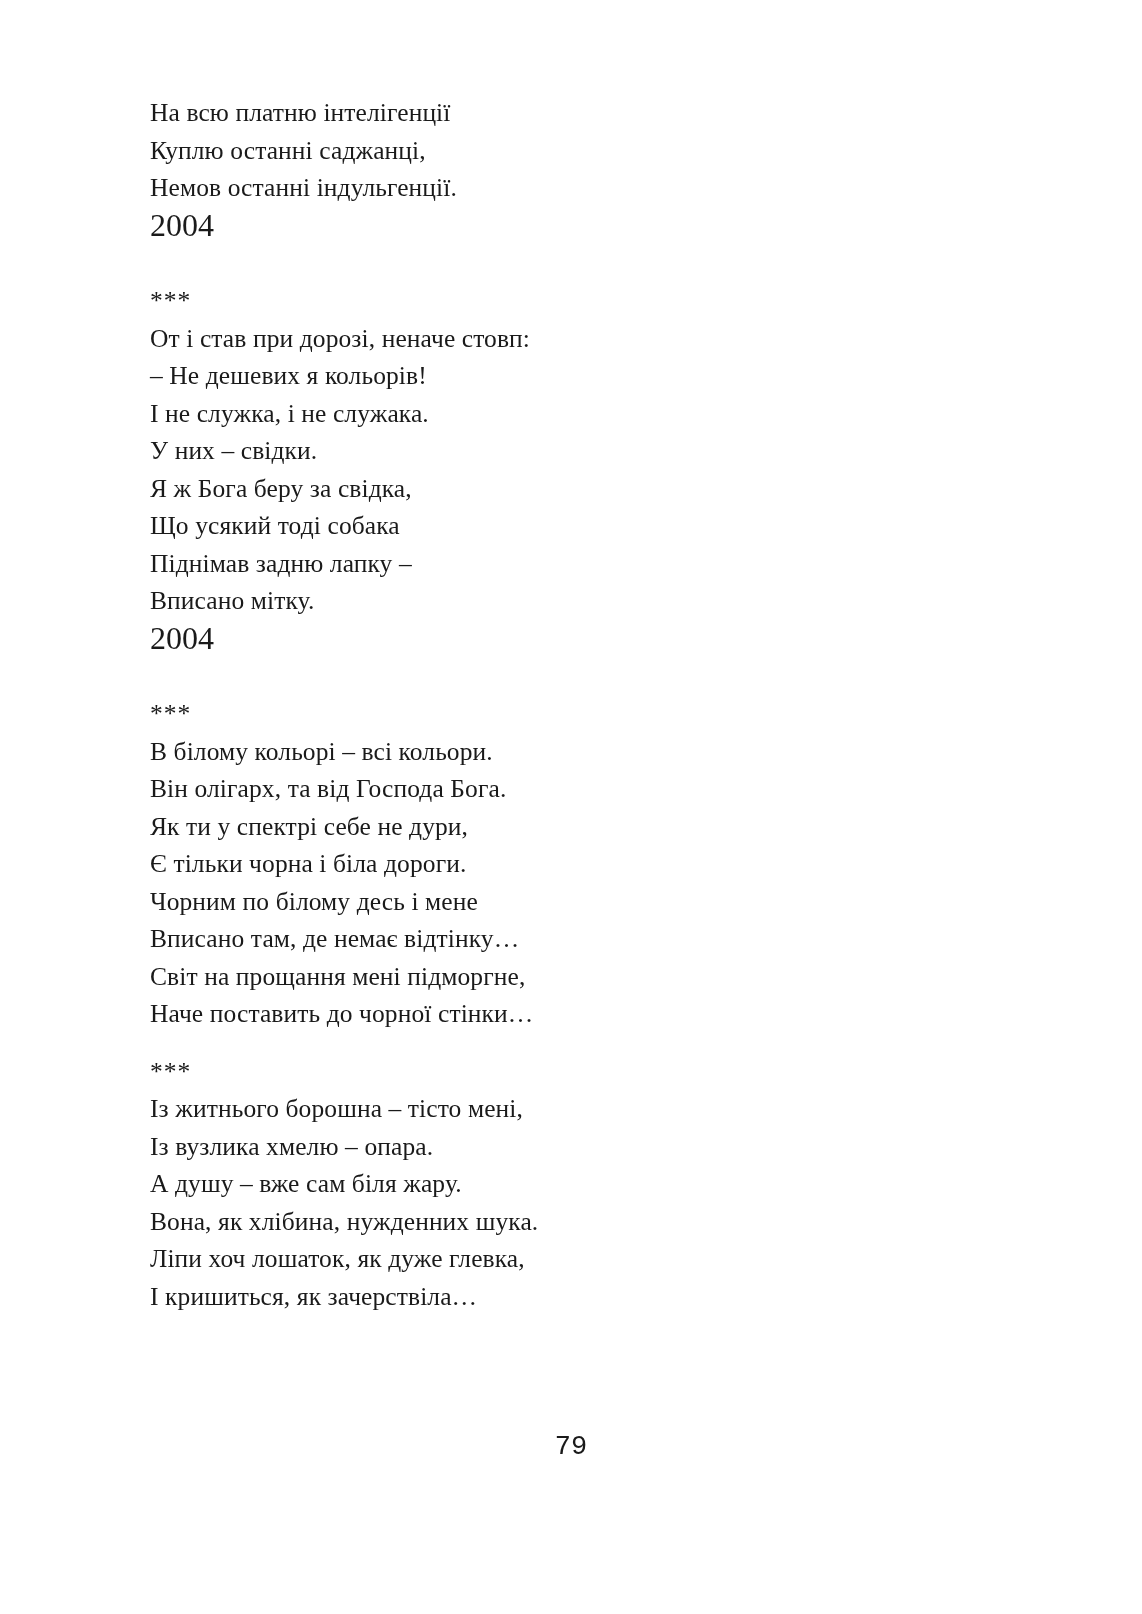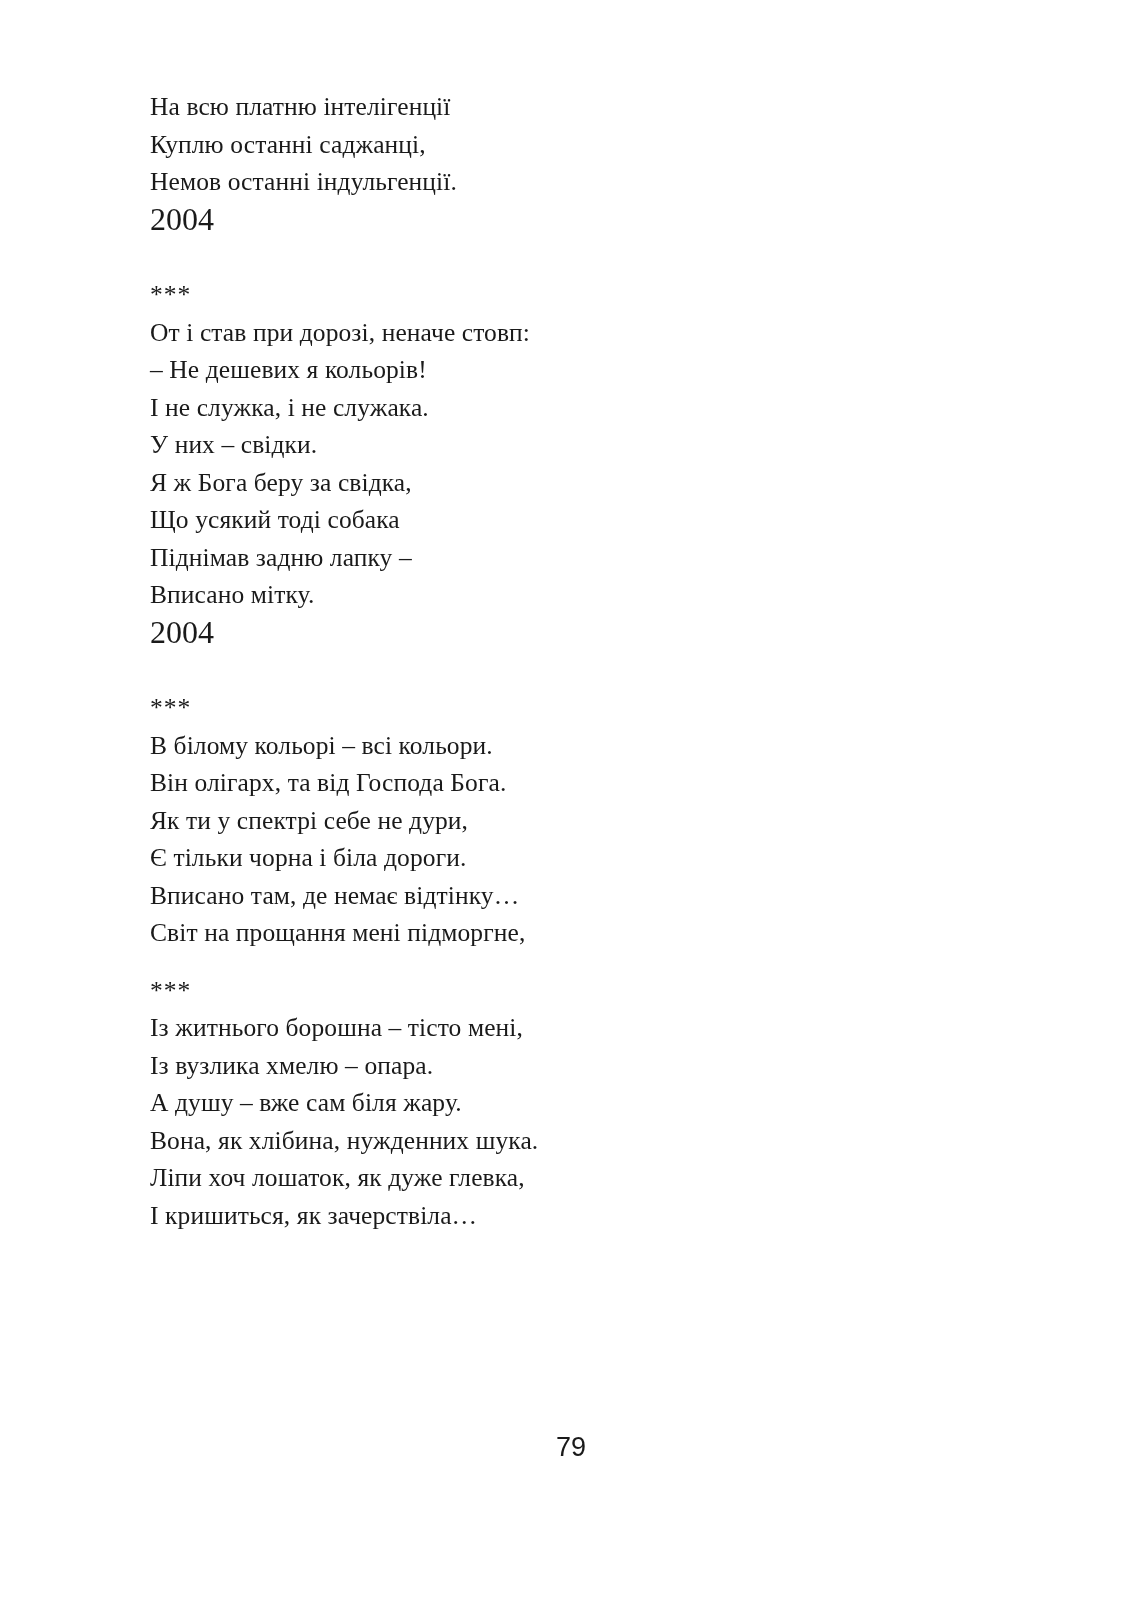--- a/index.html
+++ b/index.html
@@ -13,21 +13,21 @@
     height: 1614px;
     background: #ffffff;
     font-family: "Liberation Serif", serif;
     color: #1a1a1a;
     box-sizing: border-box;
     overflow: hidden;
   }
   .content {
     position: absolute;
     left: 150px;
-    top: 88px;
+    top: 94px;
     width: 820px;
   }
   .block {
     margin: 0 0 0 0;
   }
   .line {
     font-size: 25.5px;
     line-height: 37.5px;
     white-space: pre;
     letter-spacing: 0.1px;
@@ -48,21 +48,21 @@
   .gap-small {
     height: 20px;
   }
   .page-number {
     position: absolute;
     left: 0;
     right: 0;
     top: 1432px;
     text-align: center;
     font-size: 27px;
-    font-family: Liberation Sans, sans-serif;
+    font-family: Liberation Mono, monospace;
     color: #1a1a1a;
   }
 </style>
 </head>
 <body>
 
 <div class="page">
   <div class="content">
 
     <div class="block">
@@ -88,22 +88,24 @@
     </div>
 
     <div class="gap-after-block"></div>
 
     <div class="block">
       <div class="sep">***</div>
       <div class="line">В білому кольорі – всі кольори.</div>
       <div class="line">Він олігарх, та від Господа Бога.</div>
       <div class="line">Як ти у спектрі себе не дури,</div>
       <div class="line">Є тільки чорна і біла дороги.</div>
+      <div class="line">Чорним по білому десь і мене</div>
       <div class="line">Вписано там, де немає відтінку…</div>
       <div class="line">Світ на прощання мені підморгне,</div>
+      <div class="line">Наче поставить до чорної стінки…</div>
     </div>
 
     <div class="gap-small"></div>
 
     <div class="block">
       <div class="sep">***</div>
       <div class="line">Із житнього борошна – тісто мені,</div>
       <div class="line">Із вузлика хмелю – опара.</div>
       <div class="line">А душу – вже сам біля жару.</div>
       <div class="line">Вона, як хлібина, нужденних шука.</div>

